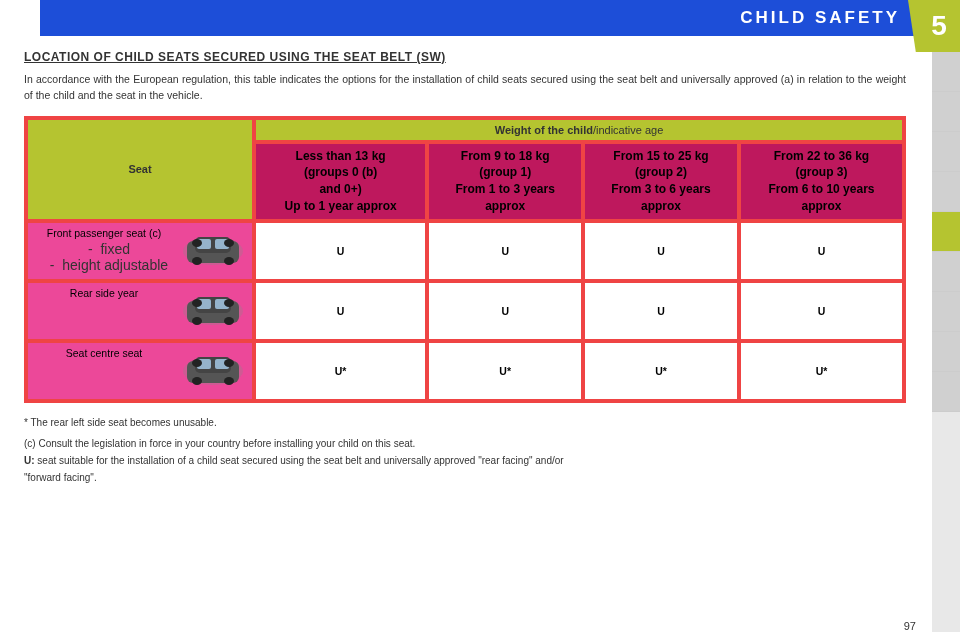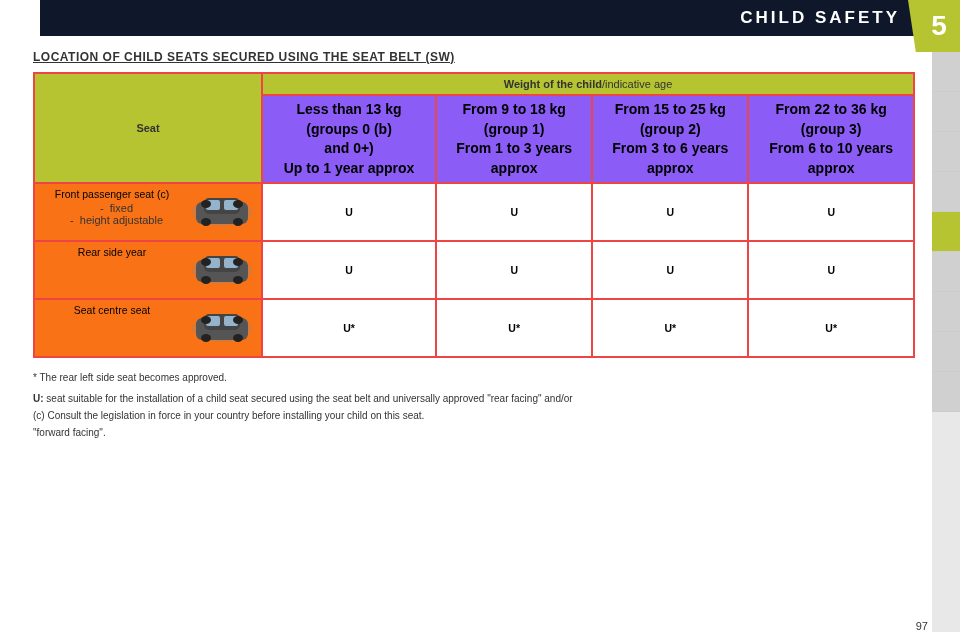--- a/index.html
+++ b/index.html
@@ -13,21 +13,21 @@
       overflow: hidden;
       position: relative;
     }
 
     
     .header-bar {
       position: absolute;
       top: 0; right: 0;
       width: 920px;
       height: 36px;
-      background: #0f172a;
+      background: #1d4ed8;
       display: flex;
       align-items: center;
       justify-content: flex-end;
       padding-right: 60px;
     }
 
     .header-title {
       font-size: 17px;
       font-weight: bold;
       letter-spacing: 3px;
@@ -75,21 +75,21 @@
     }
 
     .sidebar-tab.active {
       background: #b5c430;
     }
 
     
     .content {
       position: absolute;
       top: 36px;
-      left: 9px;
+      left: 0;
       width: 930px;
       padding: 14px 24px;
     }
 
     .section-title {
       font-size: 12px;
       font-weight: bold;
       color: #333;
       text-decoration: underline;
       margin-bottom: 8px;
@@ -106,68 +106,68 @@
 
     
     .child-table {
       width: 100%;
       border-collapse: collapse;
       border: 1px solid #999;
       margin-bottom: 12px;
     }
 
     .child-table th, .child-table td {
-      border: 2px solid #ef4444;
+      border: 4px solid #ef4444;
       text-align: center;
       padding: 4px 5px;
       vertical-align: middle;
       font-size: 10.5px;
     }
 
     .header-row-top th {
       background: #b5c430;
       color: #333;
       font-weight: bold;
       font-size: 11px;
     }
 
     .header-row-sub th {
-      background: #8b5cf6;
-      font-weight: bold;
-      font-size: 14px;
+      background: #be185d;
+      font-weight: bold;
+      font-size: 12px;
       line-height: 1.4;
     }
 
     .seat-header {
       background: #d4de7a;
       font-weight: bold;
       width: 228px;
       text-align: center;
     }
 
     .data-cell {
       background: #fff;
       font-weight: bold;
       font-size: 12px;
     }
 
     .seat-label-cell {
-      background: #f97316;
+      background: #ec4899;
       text-align: left;
       padding: 6px 8px;
       vertical-align: middle;
     }
 
     .seat-label-cell .seat-name {
       font-weight: normal;
       margin-bottom: 2px;
     }
 
     .seat-label-cell .sub-item {
-      font-size: 11px;
+      font-size: 14px;
       color: #333;
       margin-left: 6px;
     }
 
     
     .footer-notes {
       font-size: 10px;
       color: #333;
       line-height: 1.6;
     }
@@ -176,21 +176,21 @@
       margin-bottom: 1px;
     }
 
     .footer-notes .note-bold {
       font-weight: bold;
     }
 
     .page-number {
       position: absolute;
       bottom: 8px;
-      right: 32px;
+      right: 44px;
       font-size: 11px;
       color: #333;
     }
   </style>
 </head>
 <body>
 
 <div class="header-bar">
   <span class="header-title">CHILD  SAFETY</span>
 </div>
@@ -207,20 +207,21 @@
   <div class="sidebar-tab active"></div>
   <div class="sidebar-tab"></div>
   <div class="sidebar-tab"></div>
   <div class="sidebar-tab"></div>
   <div class="sidebar-tab"></div>
 </div>
 
 <div class="content">
   <div class="section-title">LOCATION OF CHILD SEATS SECURED USING THE SEAT BELT (SW)</div>
 
+  <p class="intro-text">In accordance with the European regulation, this table indicates the options for the installation of child seats secured using the seat belt and universally approved (a) in relation to the weight of the child and the seat in the vehicle.</p>
 
   <table class="child-table">
     <thead>
       <tr class="header-row-top">
         <th rowspan="2" class="seat-header">Seat</th>
         <th colspan="4">
           <span>Weight of the child<span style="font-weight:normal">/indicative age</span></span>
         </th>
       </tr>
       <tr class="header-row-sub">
@@ -302,23 +303,23 @@
           </td>
           <td class="data-cell">U*</td>
           <td class="data-cell">U*</td>
           <td class="data-cell">U*</td>
           <td class="data-cell">U*</td>
         </tr>
       </tbody>
   </table>
 
   <div class="footer-notes" id="footer-notes">
-  <div class="note-line">* The rear left side seat becomes approved.</div>
+  <div class="note-line">* The rear left side seat becomes unusable.</div>
       <div style="height: 4px;"></div>
+      <div class="note-line">(c)  Consult the legislation in force in your country before installing your child on this seat.</div>
       <div class="note-line"><span class="note-bold">U:</span>   seat suitable for the installation of a child seat secured using the seat belt and universally approved "rear facing" and/or</div>
-      <div class="note-line">(c)  Consult the legislation in force in your country before installing your child on this seat.</div>
       <div class="note-line">     "forward facing".</div>
     </div>
 </div>
 
 <div class="page-number">
   <span>97</span>
 </div>
 
 </body></html>

